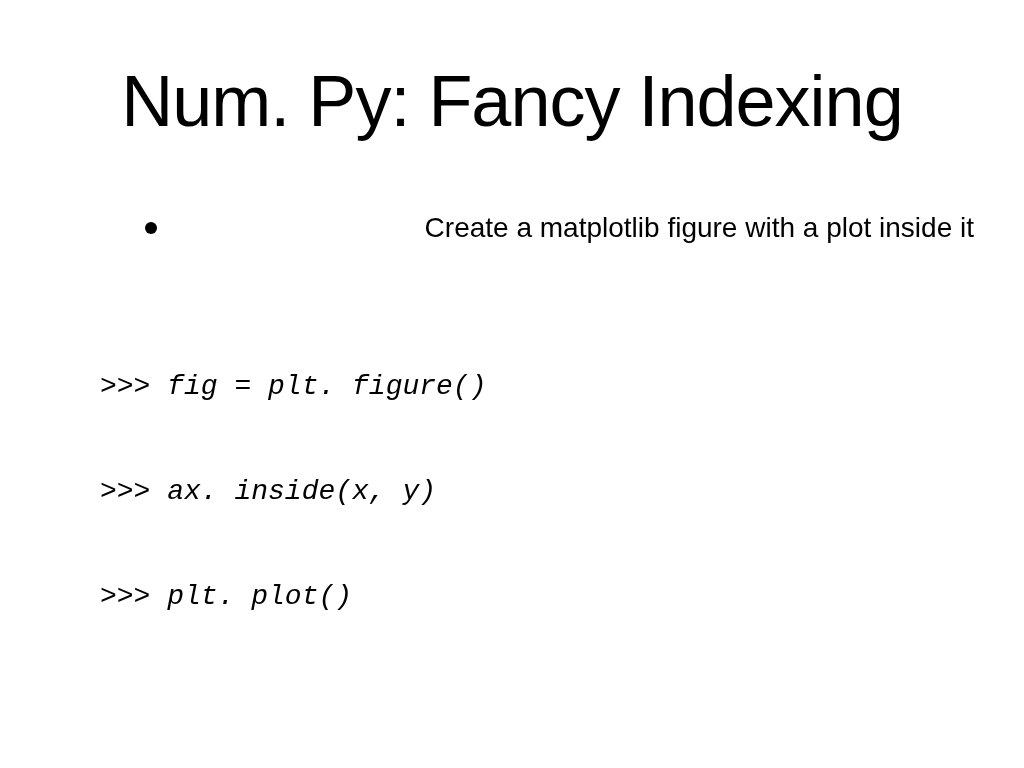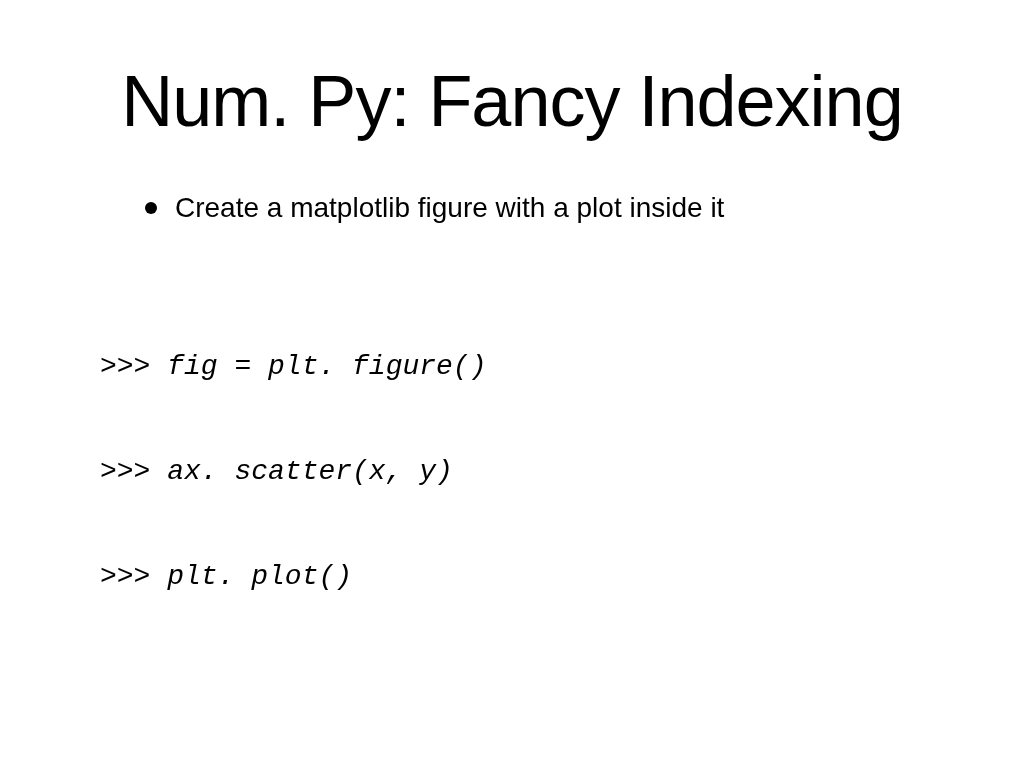--- a/index.html
+++ b/index.html
@@ -19,28 +19,29 @@
       width: 100%;
       height: 100%;
       padding: 60px 50px 50px 50px;
     }
     .title {
       font-size: 72px;
       font-weight: normal;
       text-align: center;
       color: #000;
       letter-spacing: -1px;
-      margin-bottom: 50px;
+      margin-bottom: 70px;
       white-space: nowrap;
     }
     .bullet-row {
       display: flex;
       align-items: center;
       margin-left: 95px;
       margin-bottom: 55px;
+      justify-content: space-between;
     }
     .bullet-dot {
       width: 12px;
       height: 12px;
       border-radius: 50%;
       background: #000;
       margin-right: 18px;
       flex-shrink: 0;
     }
     .bullet-text {
@@ -72,16 +73,16 @@
 <div class="slide">
   <h1 class="title">Num. Py: Fancy Indexing</h1>
 
   <div class="bullet-row">
     <span class="bullet-dot"></span>
     <span class="bullet-text">Create a matplotlib figure with a plot inside it</span>
   </div>
 
   <div class="code-block">
     <span class="code-line"><span class="prompt">&gt;&gt;&gt; </span><span class="code">fig = plt. figure()</span></span>
-    <span class="code-line"><span class="prompt">&gt;&gt;&gt; </span><span class="code">ax. scatter(x, y)</span></span>
+    <span class="code-line"><span class="prompt">&gt;&gt;&gt; </span><span class="code">ax. inside(x, y)</span></span>
     <span class="code-line"><span class="prompt">&gt;&gt;&gt; </span><span class="code">plt. plot()</span></span>
   </div>
 </div>
 
 </body></html>

